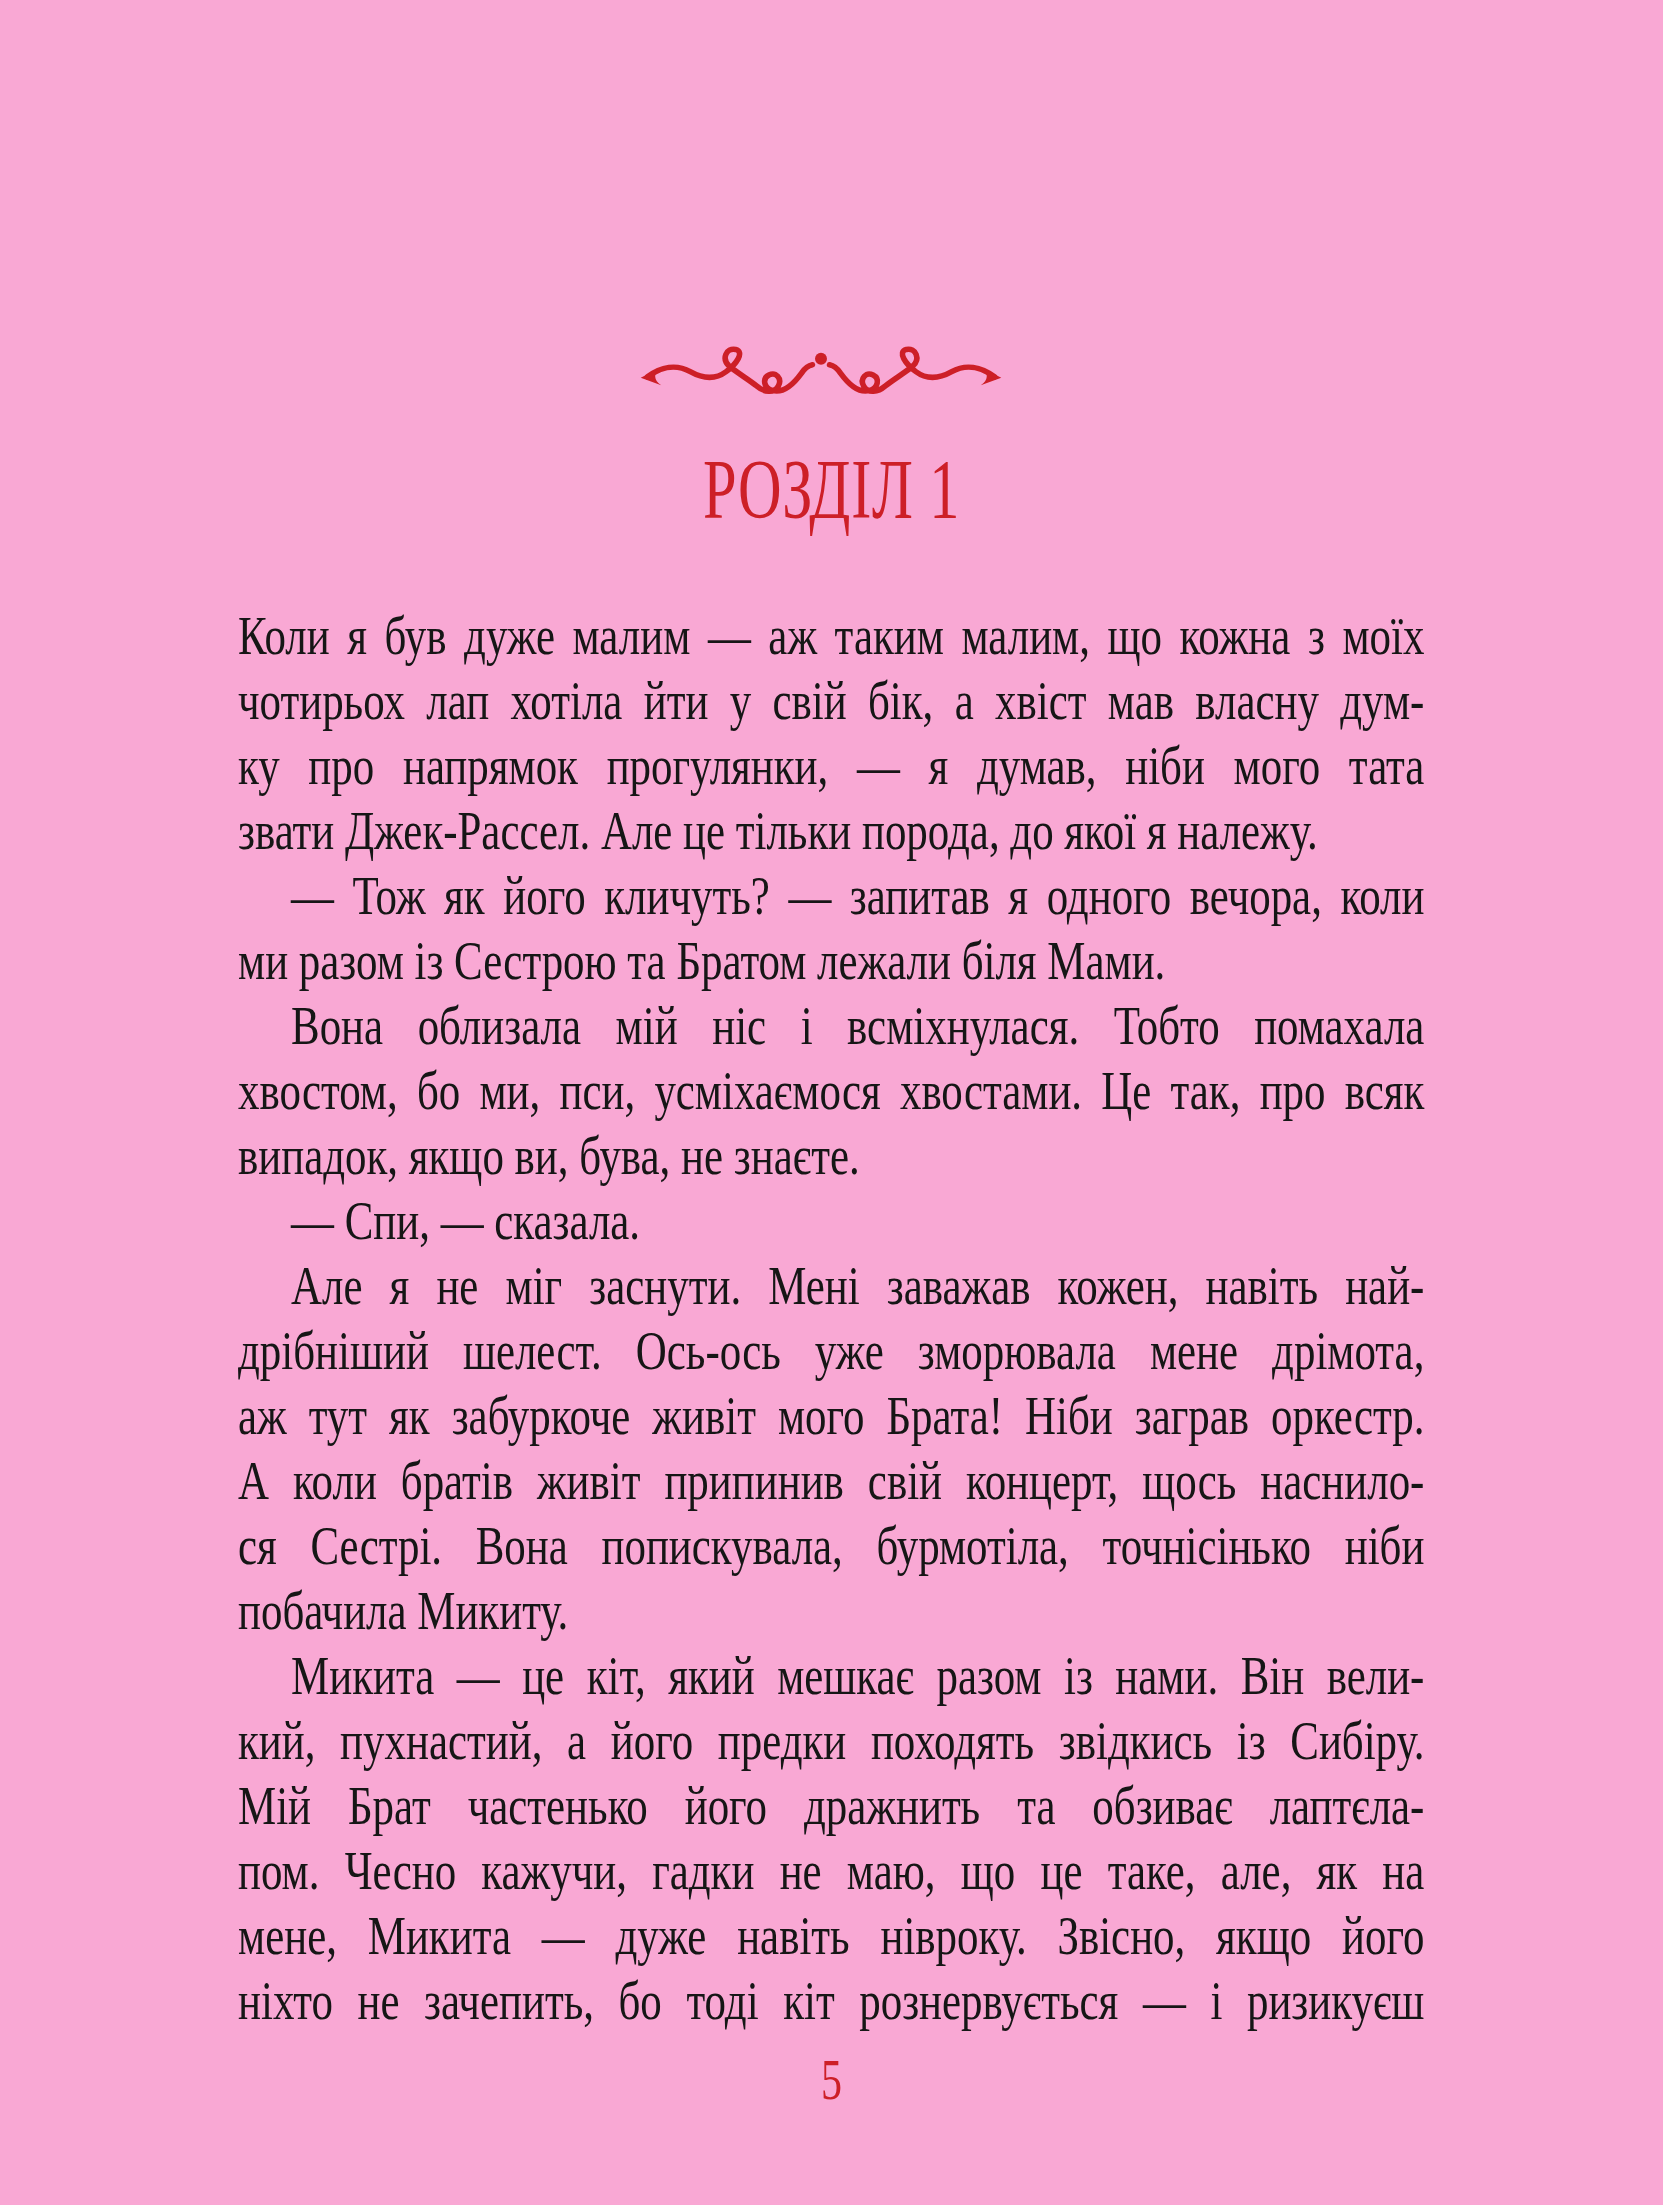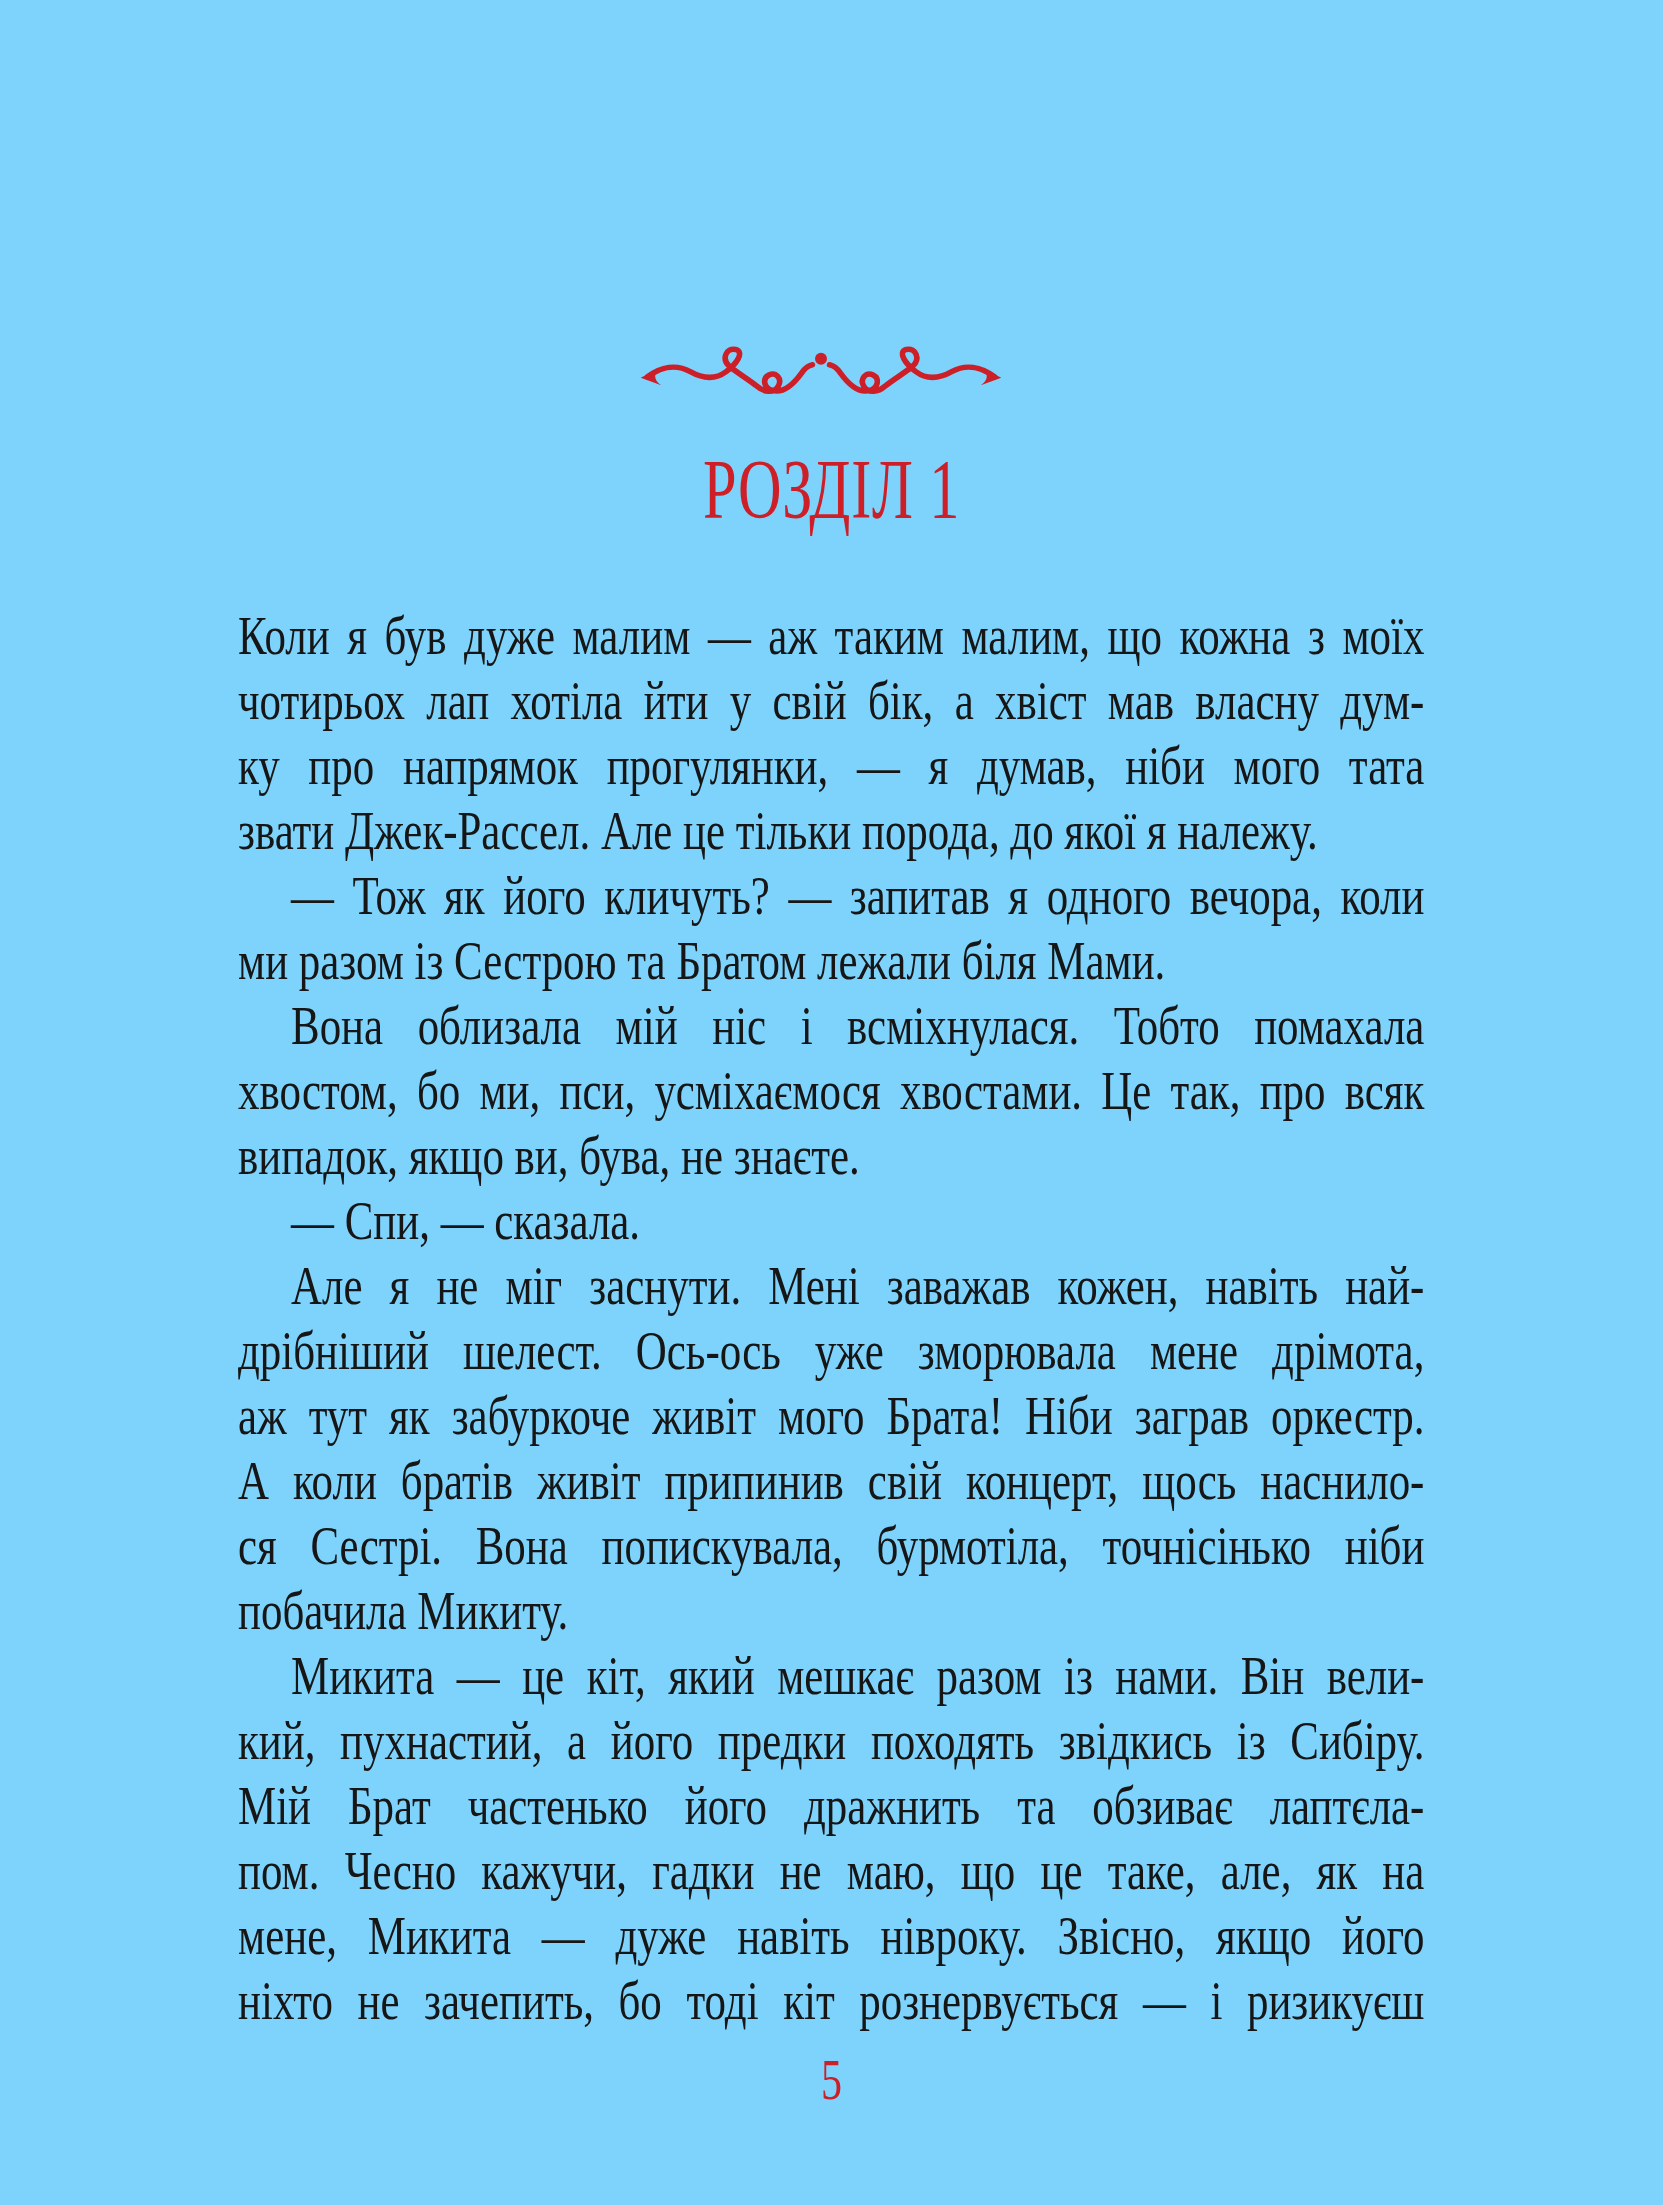--- a/index.html
+++ b/index.html
@@ -6,21 +6,21 @@
   html, body { margin: 0; padding: 0; }
   body {
     width: 1663px; height: 2205px;
     background: #ffffff;
     font-family: "Liberation Serif", "DejaVu Serif", serif;
     position: relative;
     overflow: hidden;
   }
   .page {
     position: absolute; inset: 0;
-    background: #7dd3fc;
+    background: #f9a8d4;
   }
   .ornament {
     position: absolute;
     left: 639px; top: 345px;
     width: 364px; height: 55px;
   }
   .chapter-title {
     position: absolute;
     top: 447px; left: 0;
     width: 100%;

